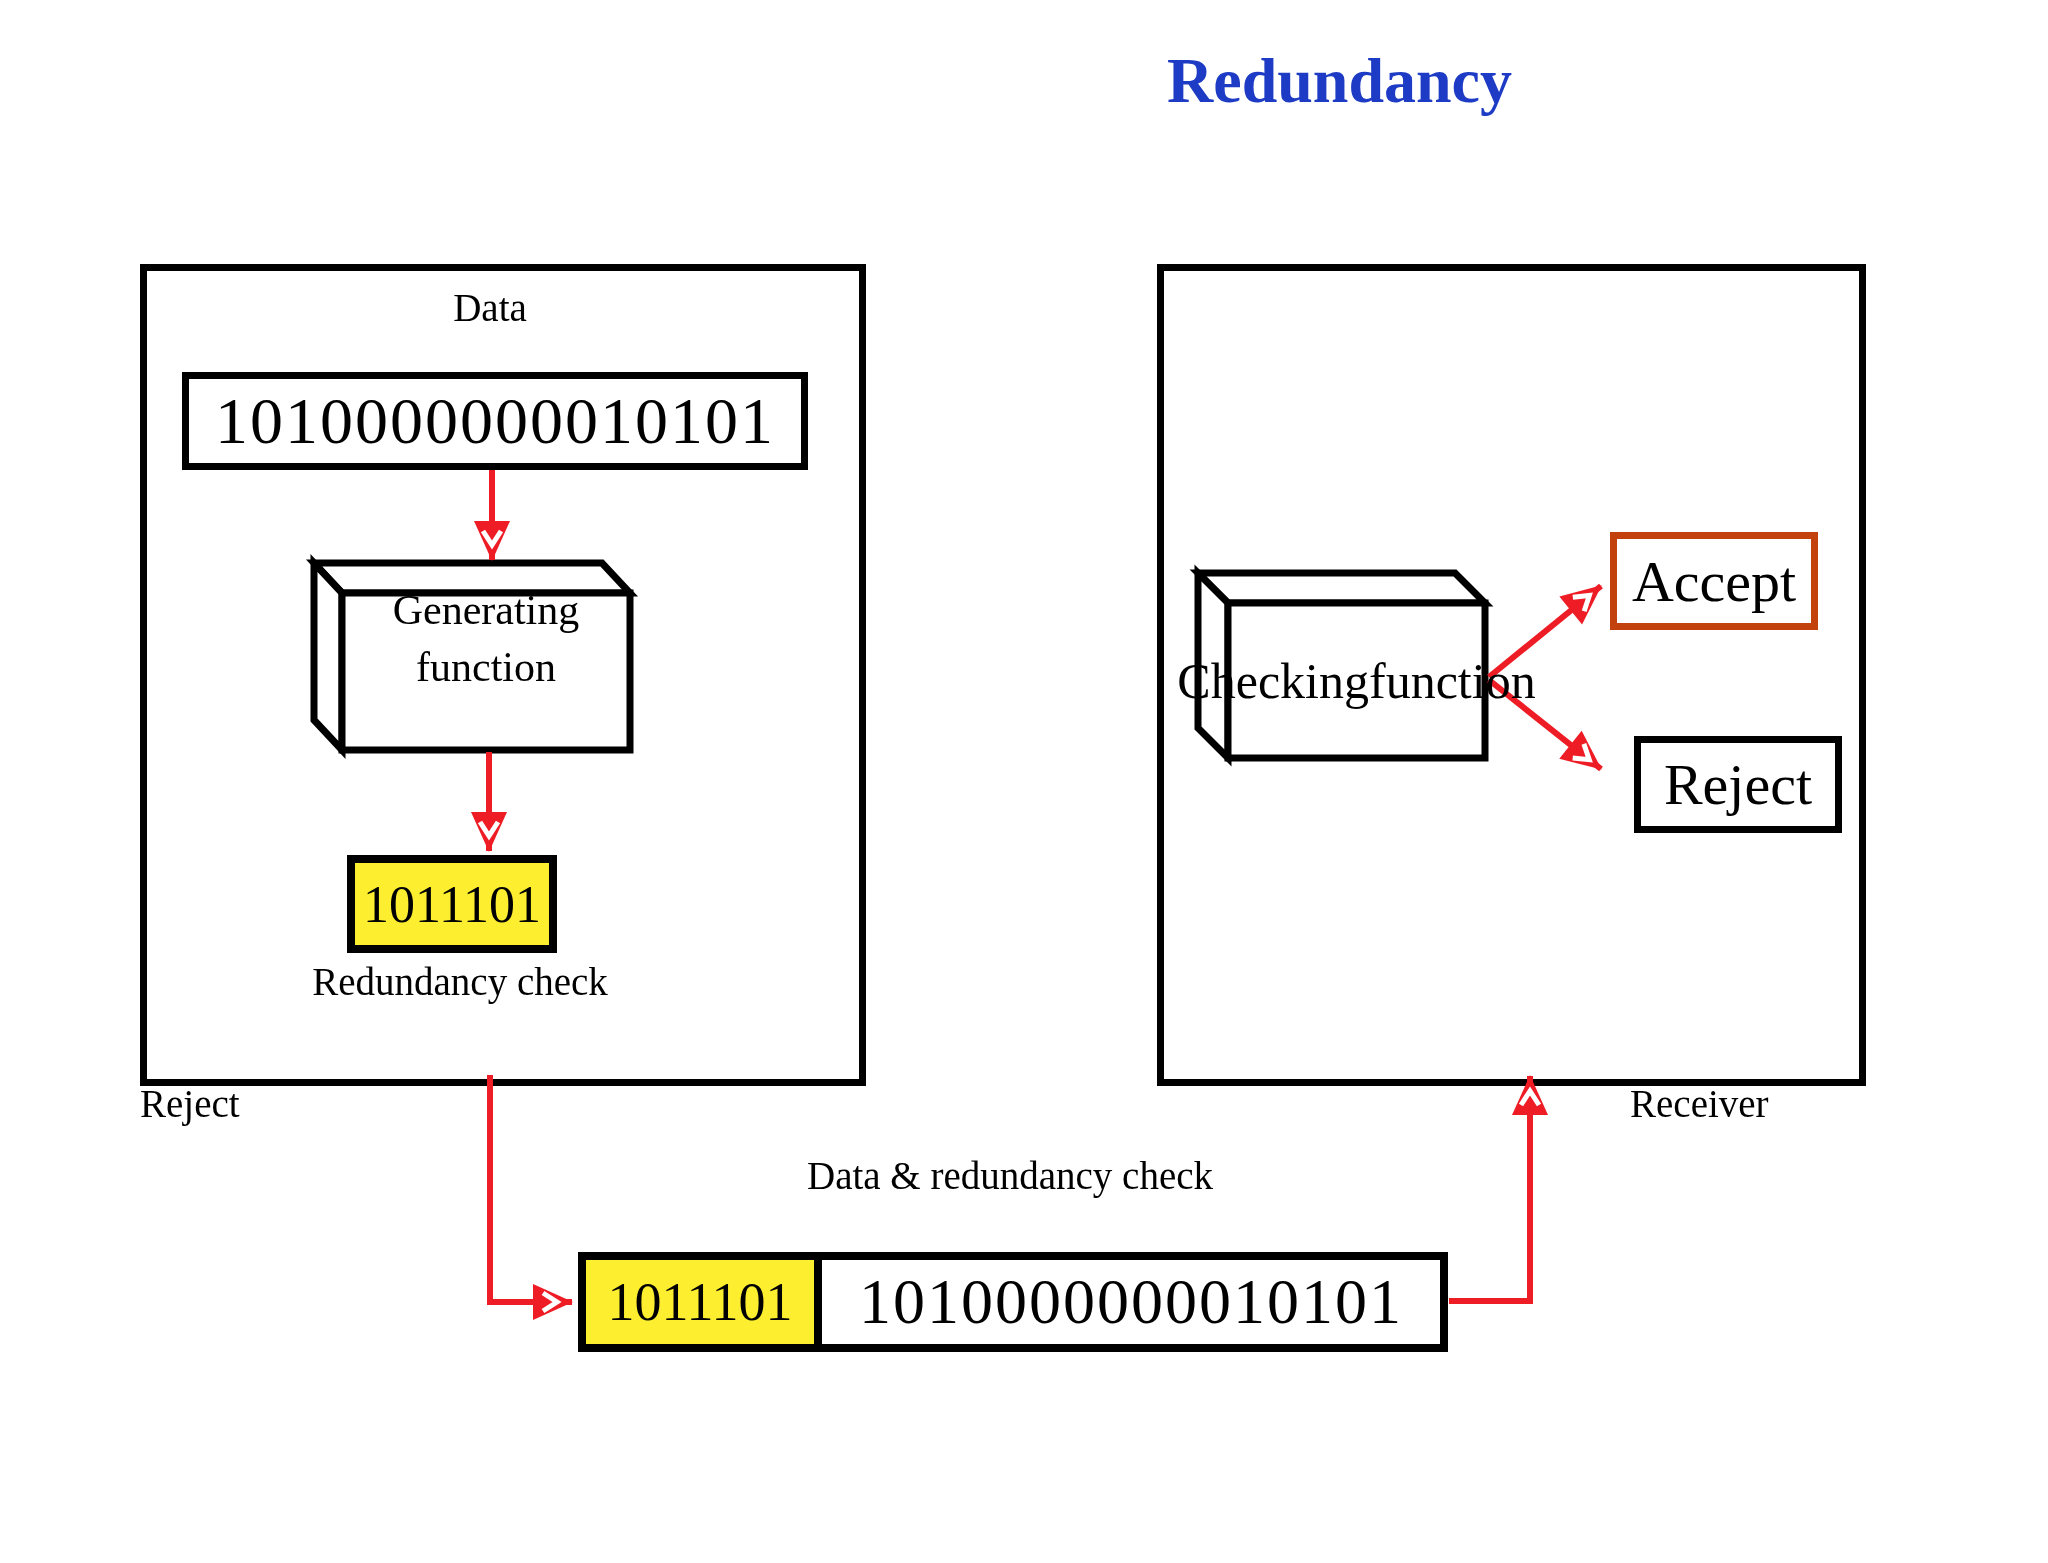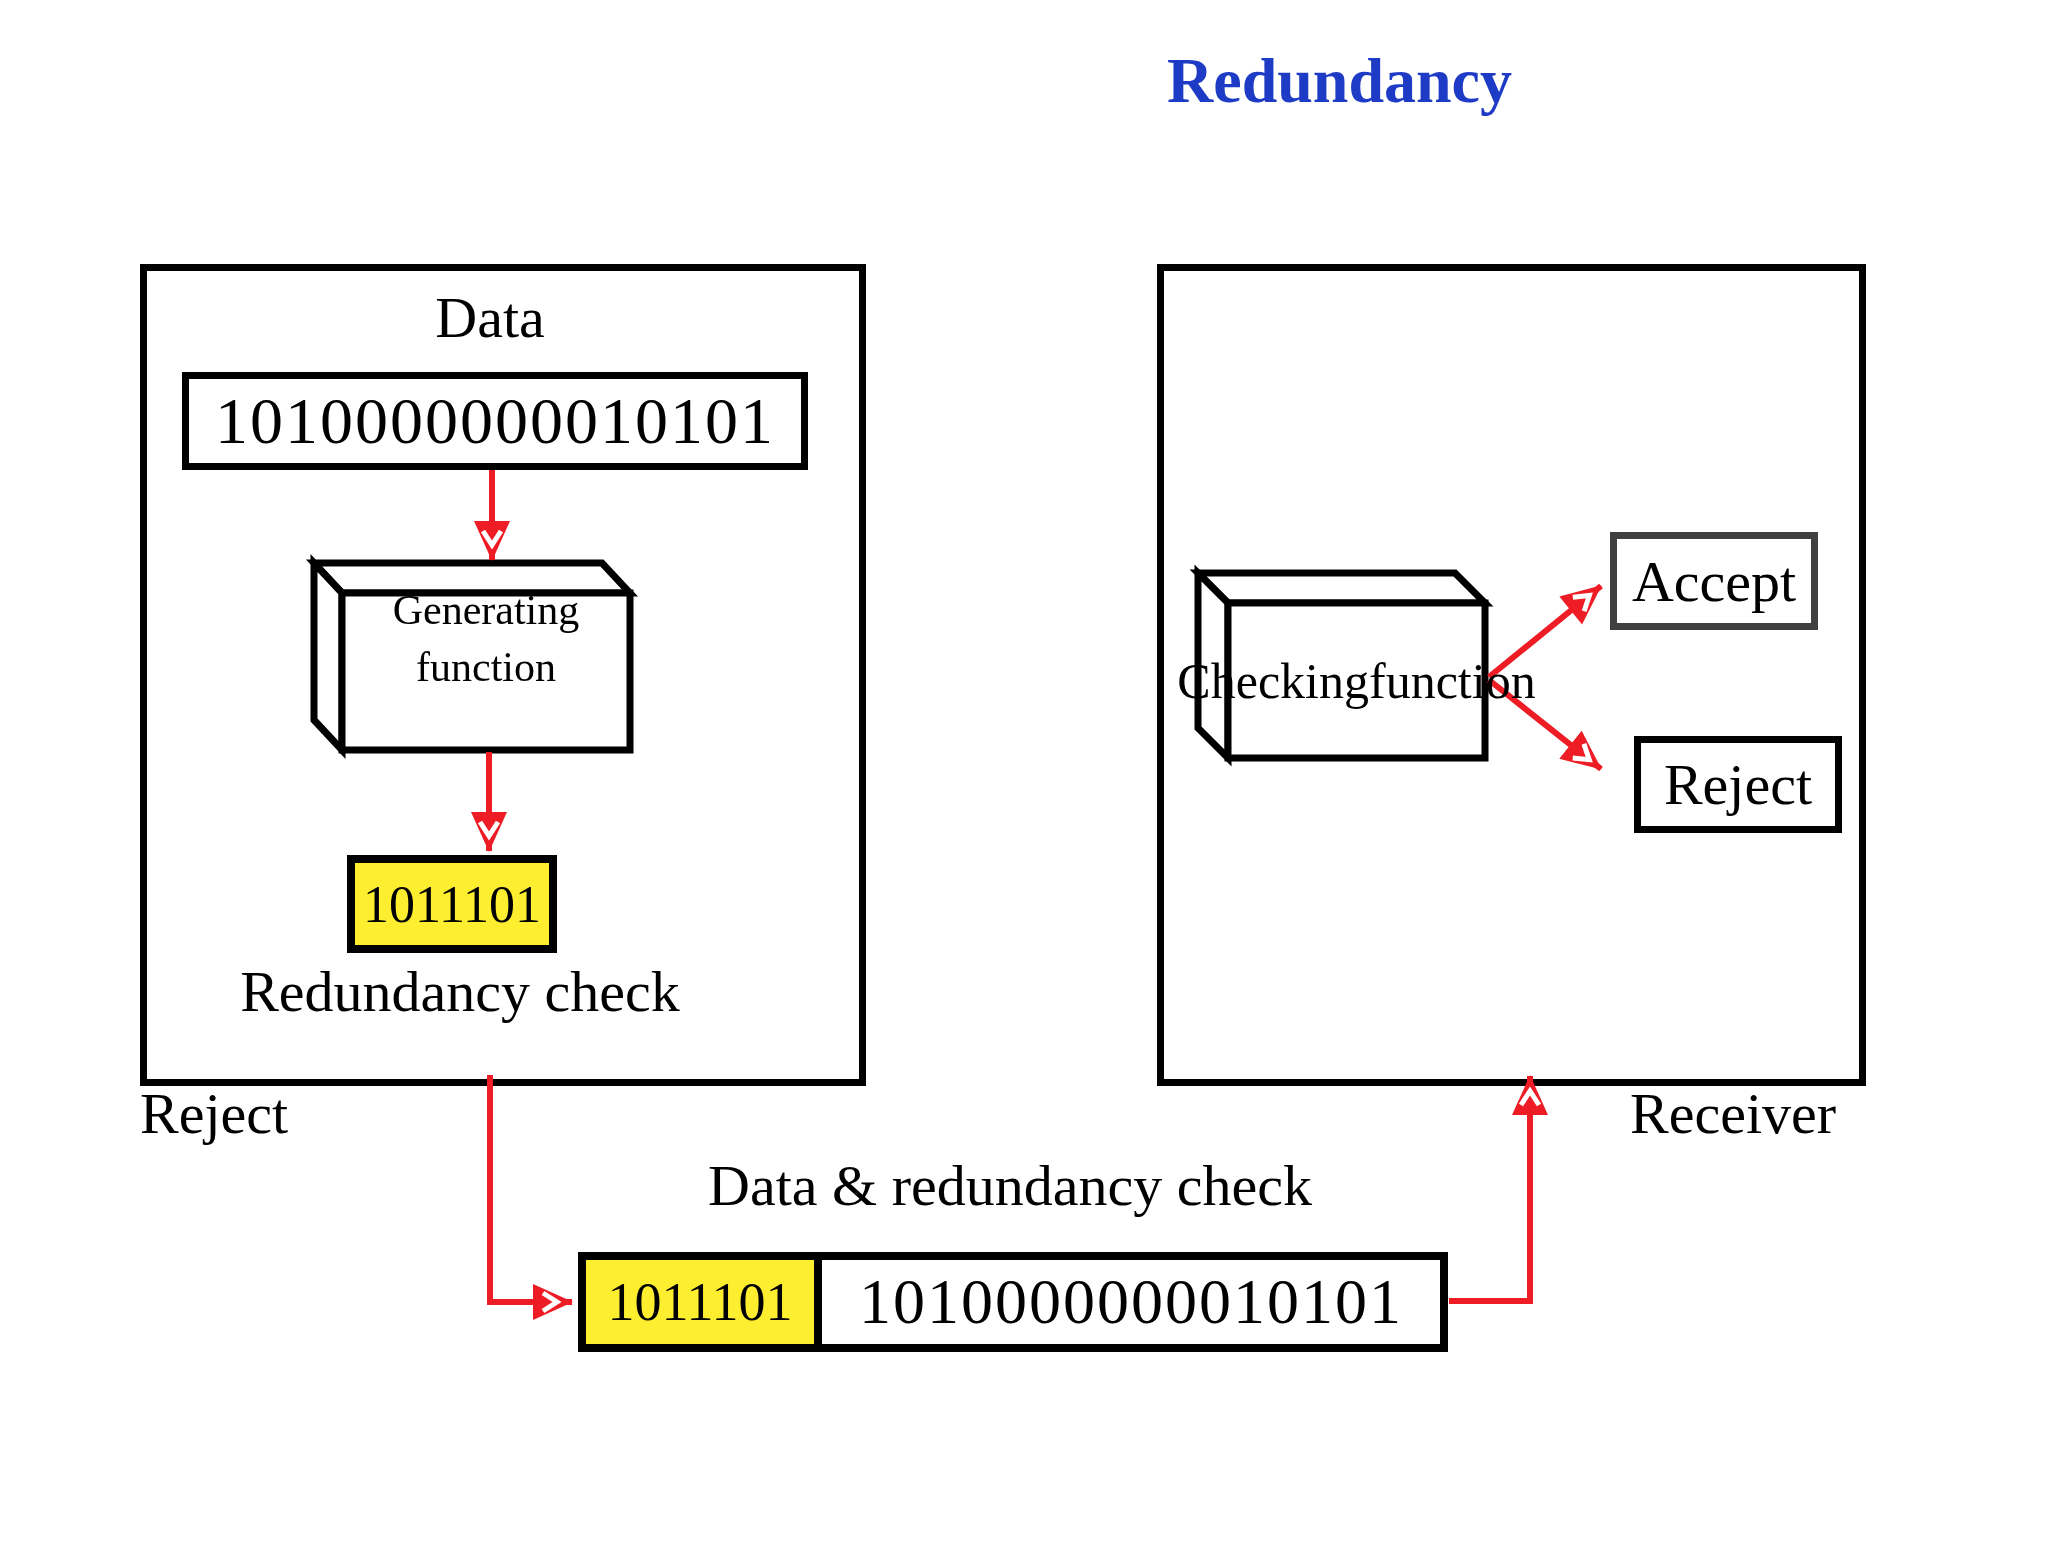--- a/index.html
+++ b/index.html
@@ -11,38 +11,38 @@
   .abs{position:absolute;}
   .slide-title{
     left:512px;top:44px;width:1000px;text-align:right;
     font-size:64px;font-weight:bold;color:#1d3bc4;z-index:3;
   }
   .frame{
     border:7px solid #000;background:#ffffff;z-index:1;
   }
   .sender-frame{left:140px;top:264px;width:712px;height:808px;}
   .receiver-frame{left:1157px;top:264px;width:695px;height:808px;}
-  .label{font-size:58px;line-height:1.05;z-index:3;}
+  .label{font-size:39px;line-height:1.05;z-index:3;}
   .center{text-align:center;}
   .flexc{display:flex;align-items:center;justify-content:center;}
   .data-label{left:190px;top:288px;width:600px;}
   .data-box{
     left:182px;top:372px;width:626px;height:98px;border:7px solid #000;
     background:#fff;font-size:66px;letter-spacing:2px;z-index:2;box-sizing:border-box;
   }
   .gen-text{left:342px;top:561px;width:288px;height:156px;flex-direction:column;font-size:42px;line-height:57px;z-index:3;}
   .check-text{left:1228px;top:604px;width:257px;height:154px;flex-direction:row;font-size:50px;line-height:57px;z-index:3;}
   .yellow-box{
     left:347px;top:855px;width:210px;height:98px;border:8px solid #000;
     background:#fdee30;font-size:52px;z-index:2;box-sizing:border-box;
   }
   .rcheck-label{left:160px;top:962px;width:600px;}
   .sender-label{left:140px;top:1084px;width:400px;}
   .receiver-label{left:1630px;top:1084px;width:300px;}
-  .accept-box{left:1610px;top:532px;width:208px;height:98px;border:7px solid #404040;background:#fff;font-size:58px;z-index:2;box-sizing:border-box;}
+  .accept-box{left:1610px;top:532px;width:208px;height:98px;border:7px solid #c2410c;background:#fff;font-size:58px;z-index:2;box-sizing:border-box;}
   .reject-box{left:1610px;top:736px;width:208px;height:97px;border:7px solid #000;background:#fff;font-size:58px;z-index:2;box-sizing:border-box;margin-left:24px;}
   .trans-label{left:610px;top:1156px;width:800px;}
   .trans-box{
     left:578px;top:1252px;width:870px;height:100px;border:8px solid #000;
     background:#fff;display:flex;z-index:2;box-sizing:border-box;
   }
   .trans-yellow{width:236px;background:#fdee30;border-right:8px solid #000;font-size:54px;box-sizing:border-box;}
   .trans-white{flex:1;font-size:64px;letter-spacing:2px;}
   svg.overlay{position:absolute;left:0;top:0;z-index:2;pointer-events:none;}
   svg .blk{fill:#ffffff;stroke:#000000;stroke-width:7;stroke-linejoin:miter;}

